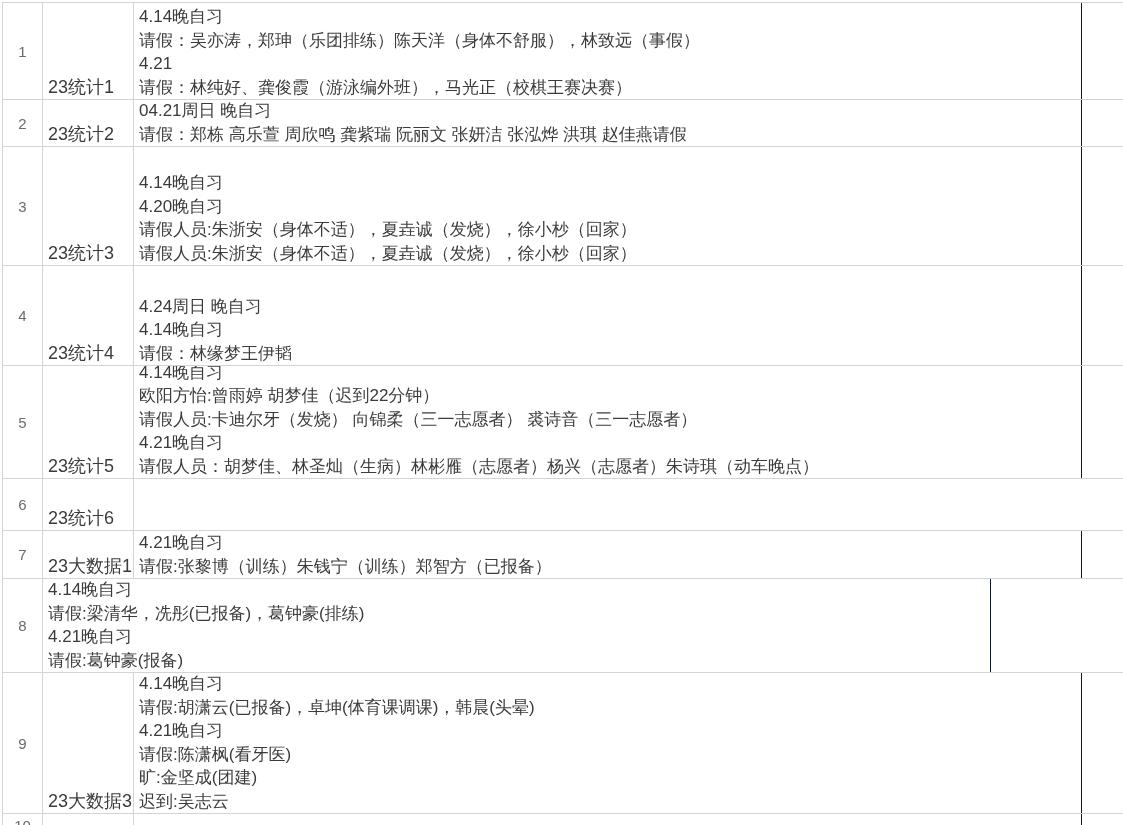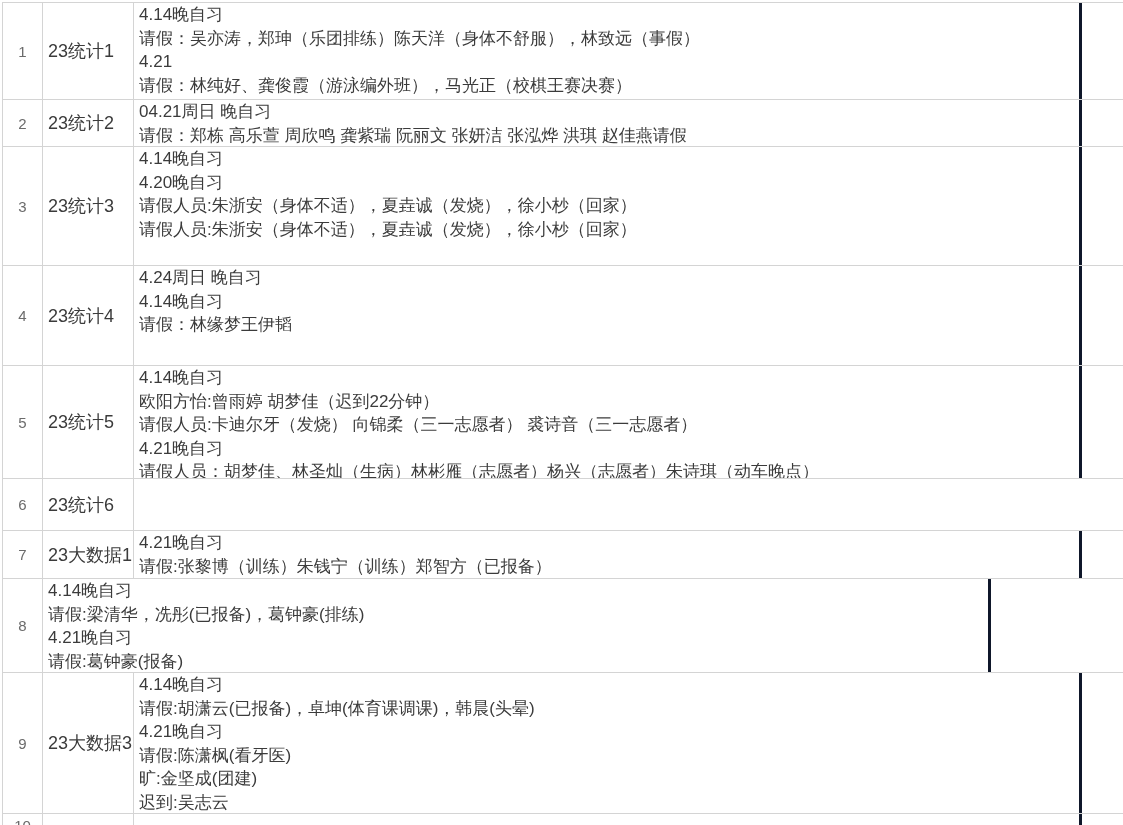--- a/index.html
+++ b/index.html
@@ -35,34 +35,34 @@
     font-size: 15px;
     color: #6b6b6b;
     overflow: hidden;
   }
   .ccls {
     box-sizing: border-box;
     width: 91px;
     flex: 0 0 91px;
     border-right: 1px solid #d4d4d4;
     display: flex;
-    align-items: center;
+    align-items: flex-end;
     padding-left: 5px;
     font-size: 18px;
     white-space: nowrap;
     overflow: hidden;
   }
   .ccnt {
     box-sizing: border-box;
     width: 948px;
     flex: 0 0 948px;
-    border-right: 3px solid #0f172a;
+    border-right: 1px solid #0f172a;
     display: flex;
     flex-direction: column;
-    justify-content: flex-start;
+    justify-content: flex-end;
     padding-left: 5px;
     font-size: 17px;
     overflow: hidden;
   }
   .ccnt .line {
     line-height: 23.5px;
     white-space: nowrap;
   }
   .crest { flex: 1 1 auto; }
   

